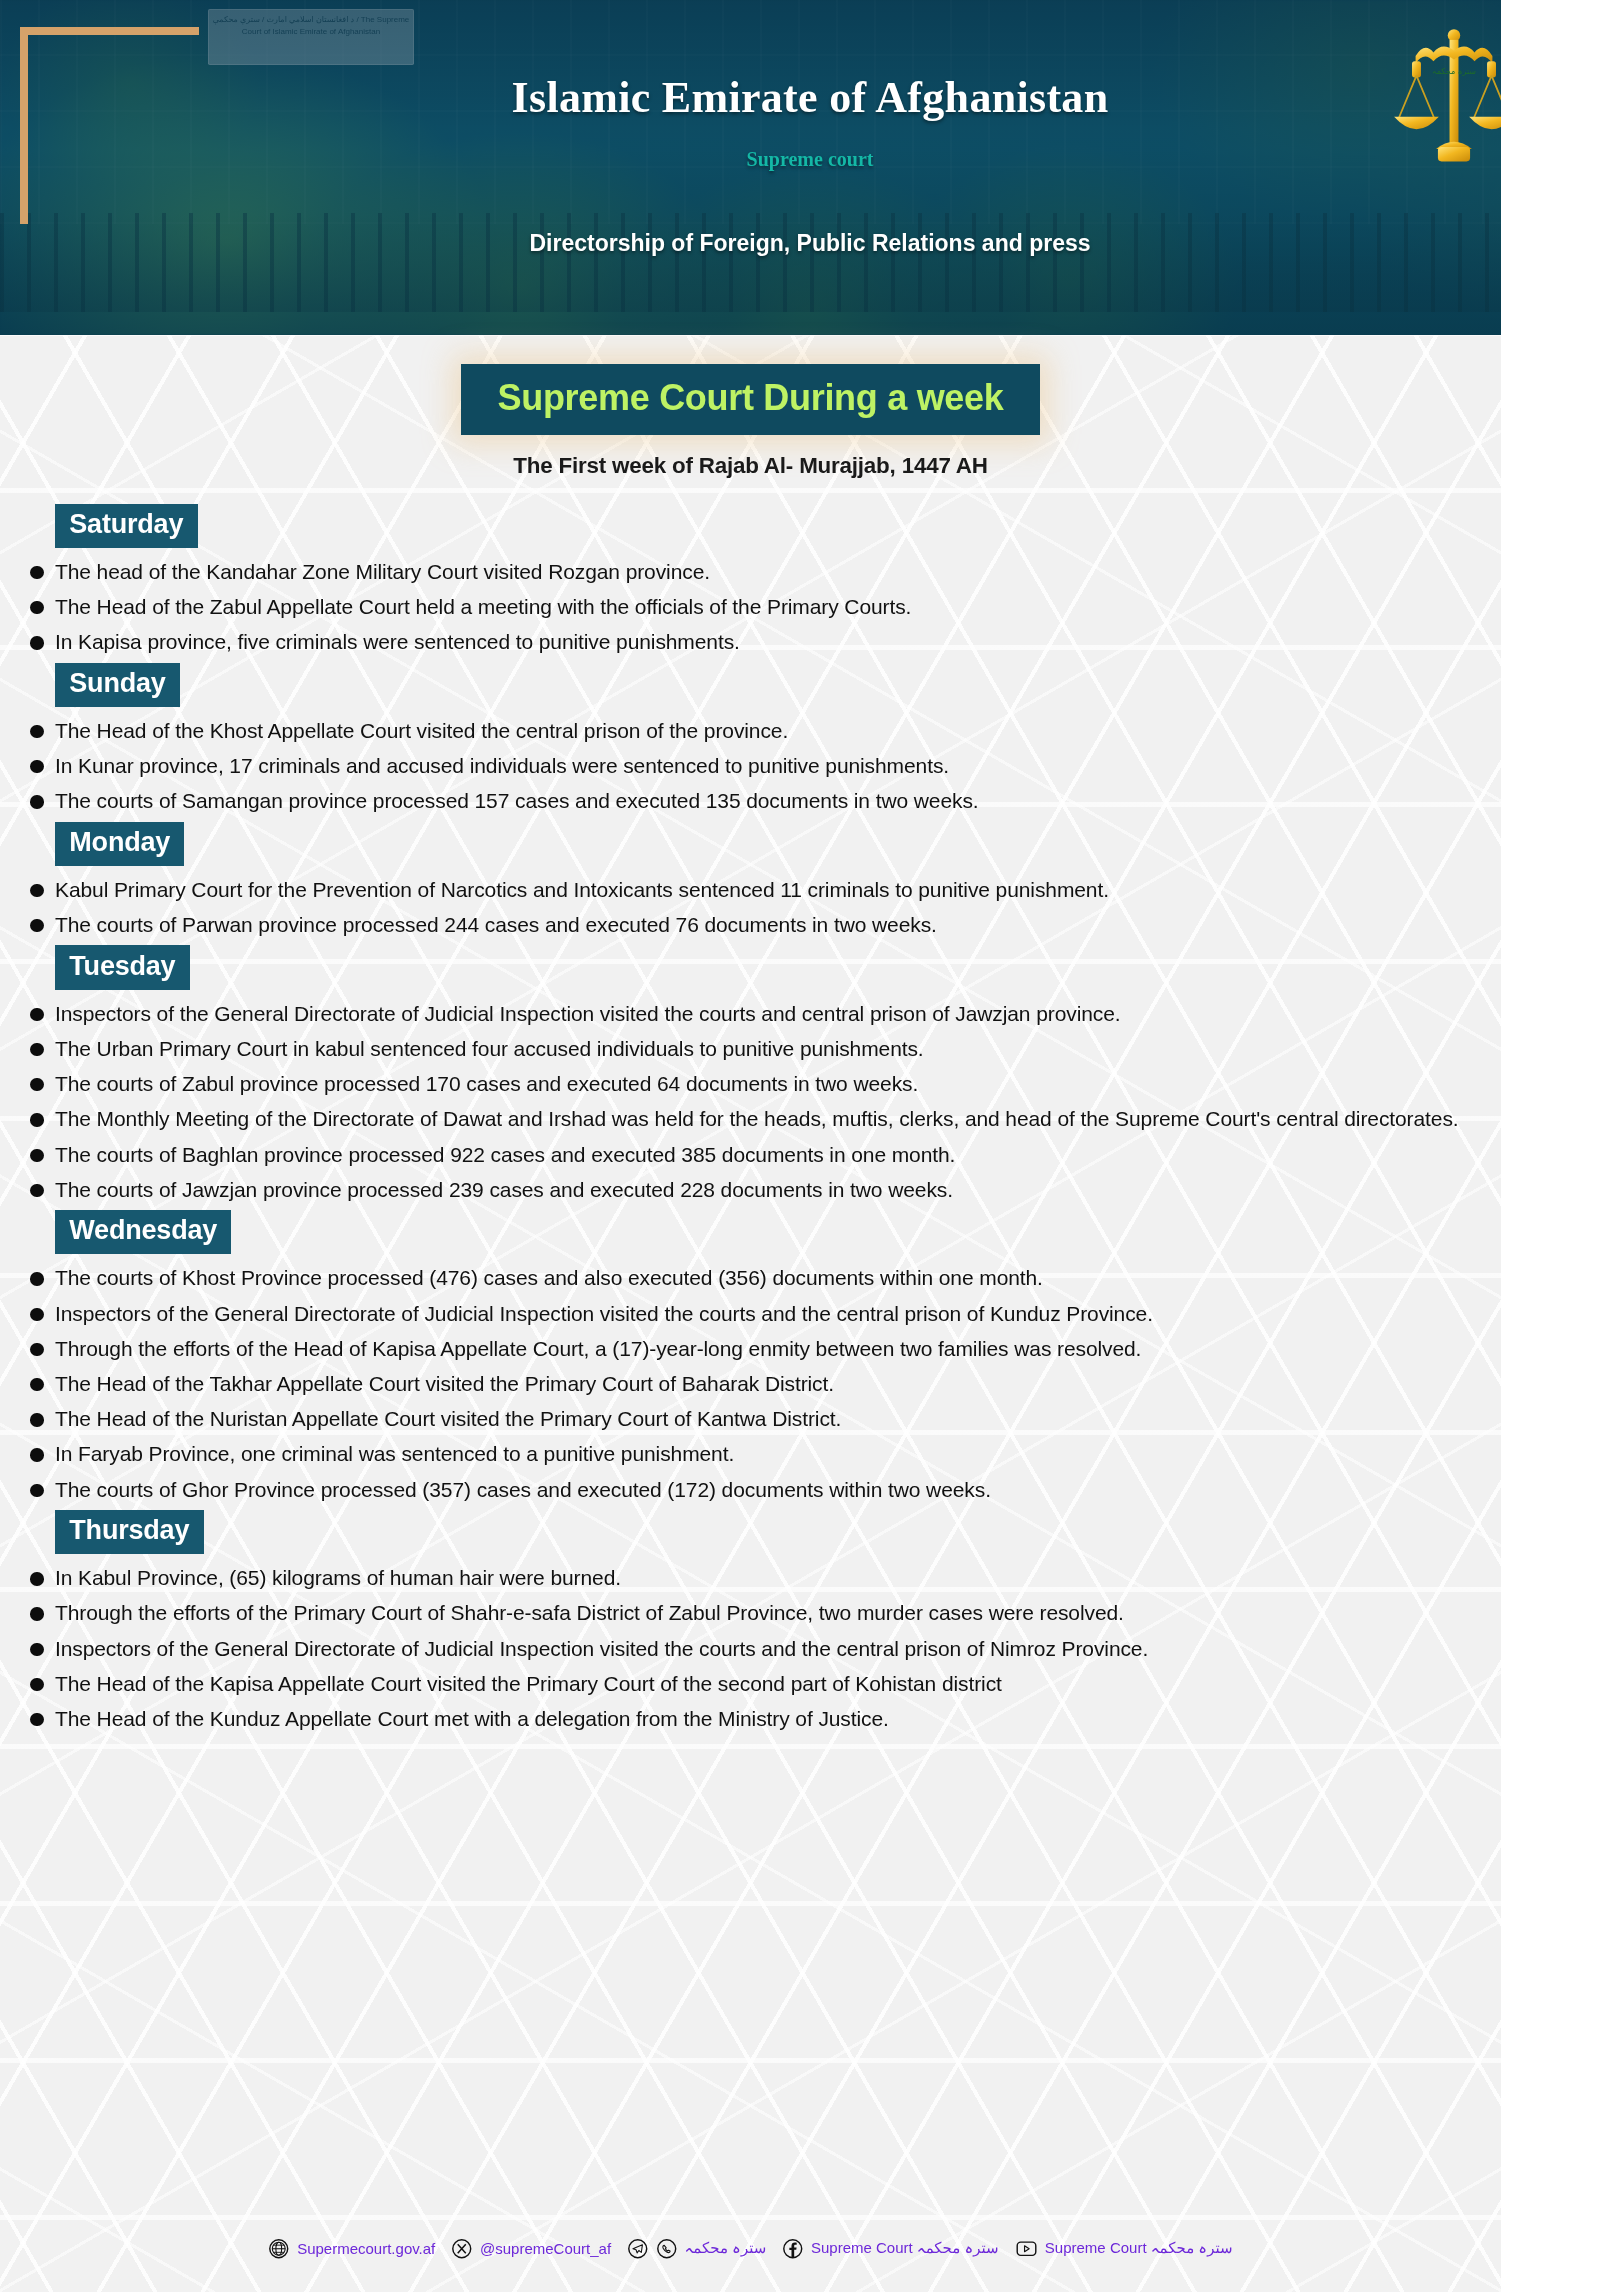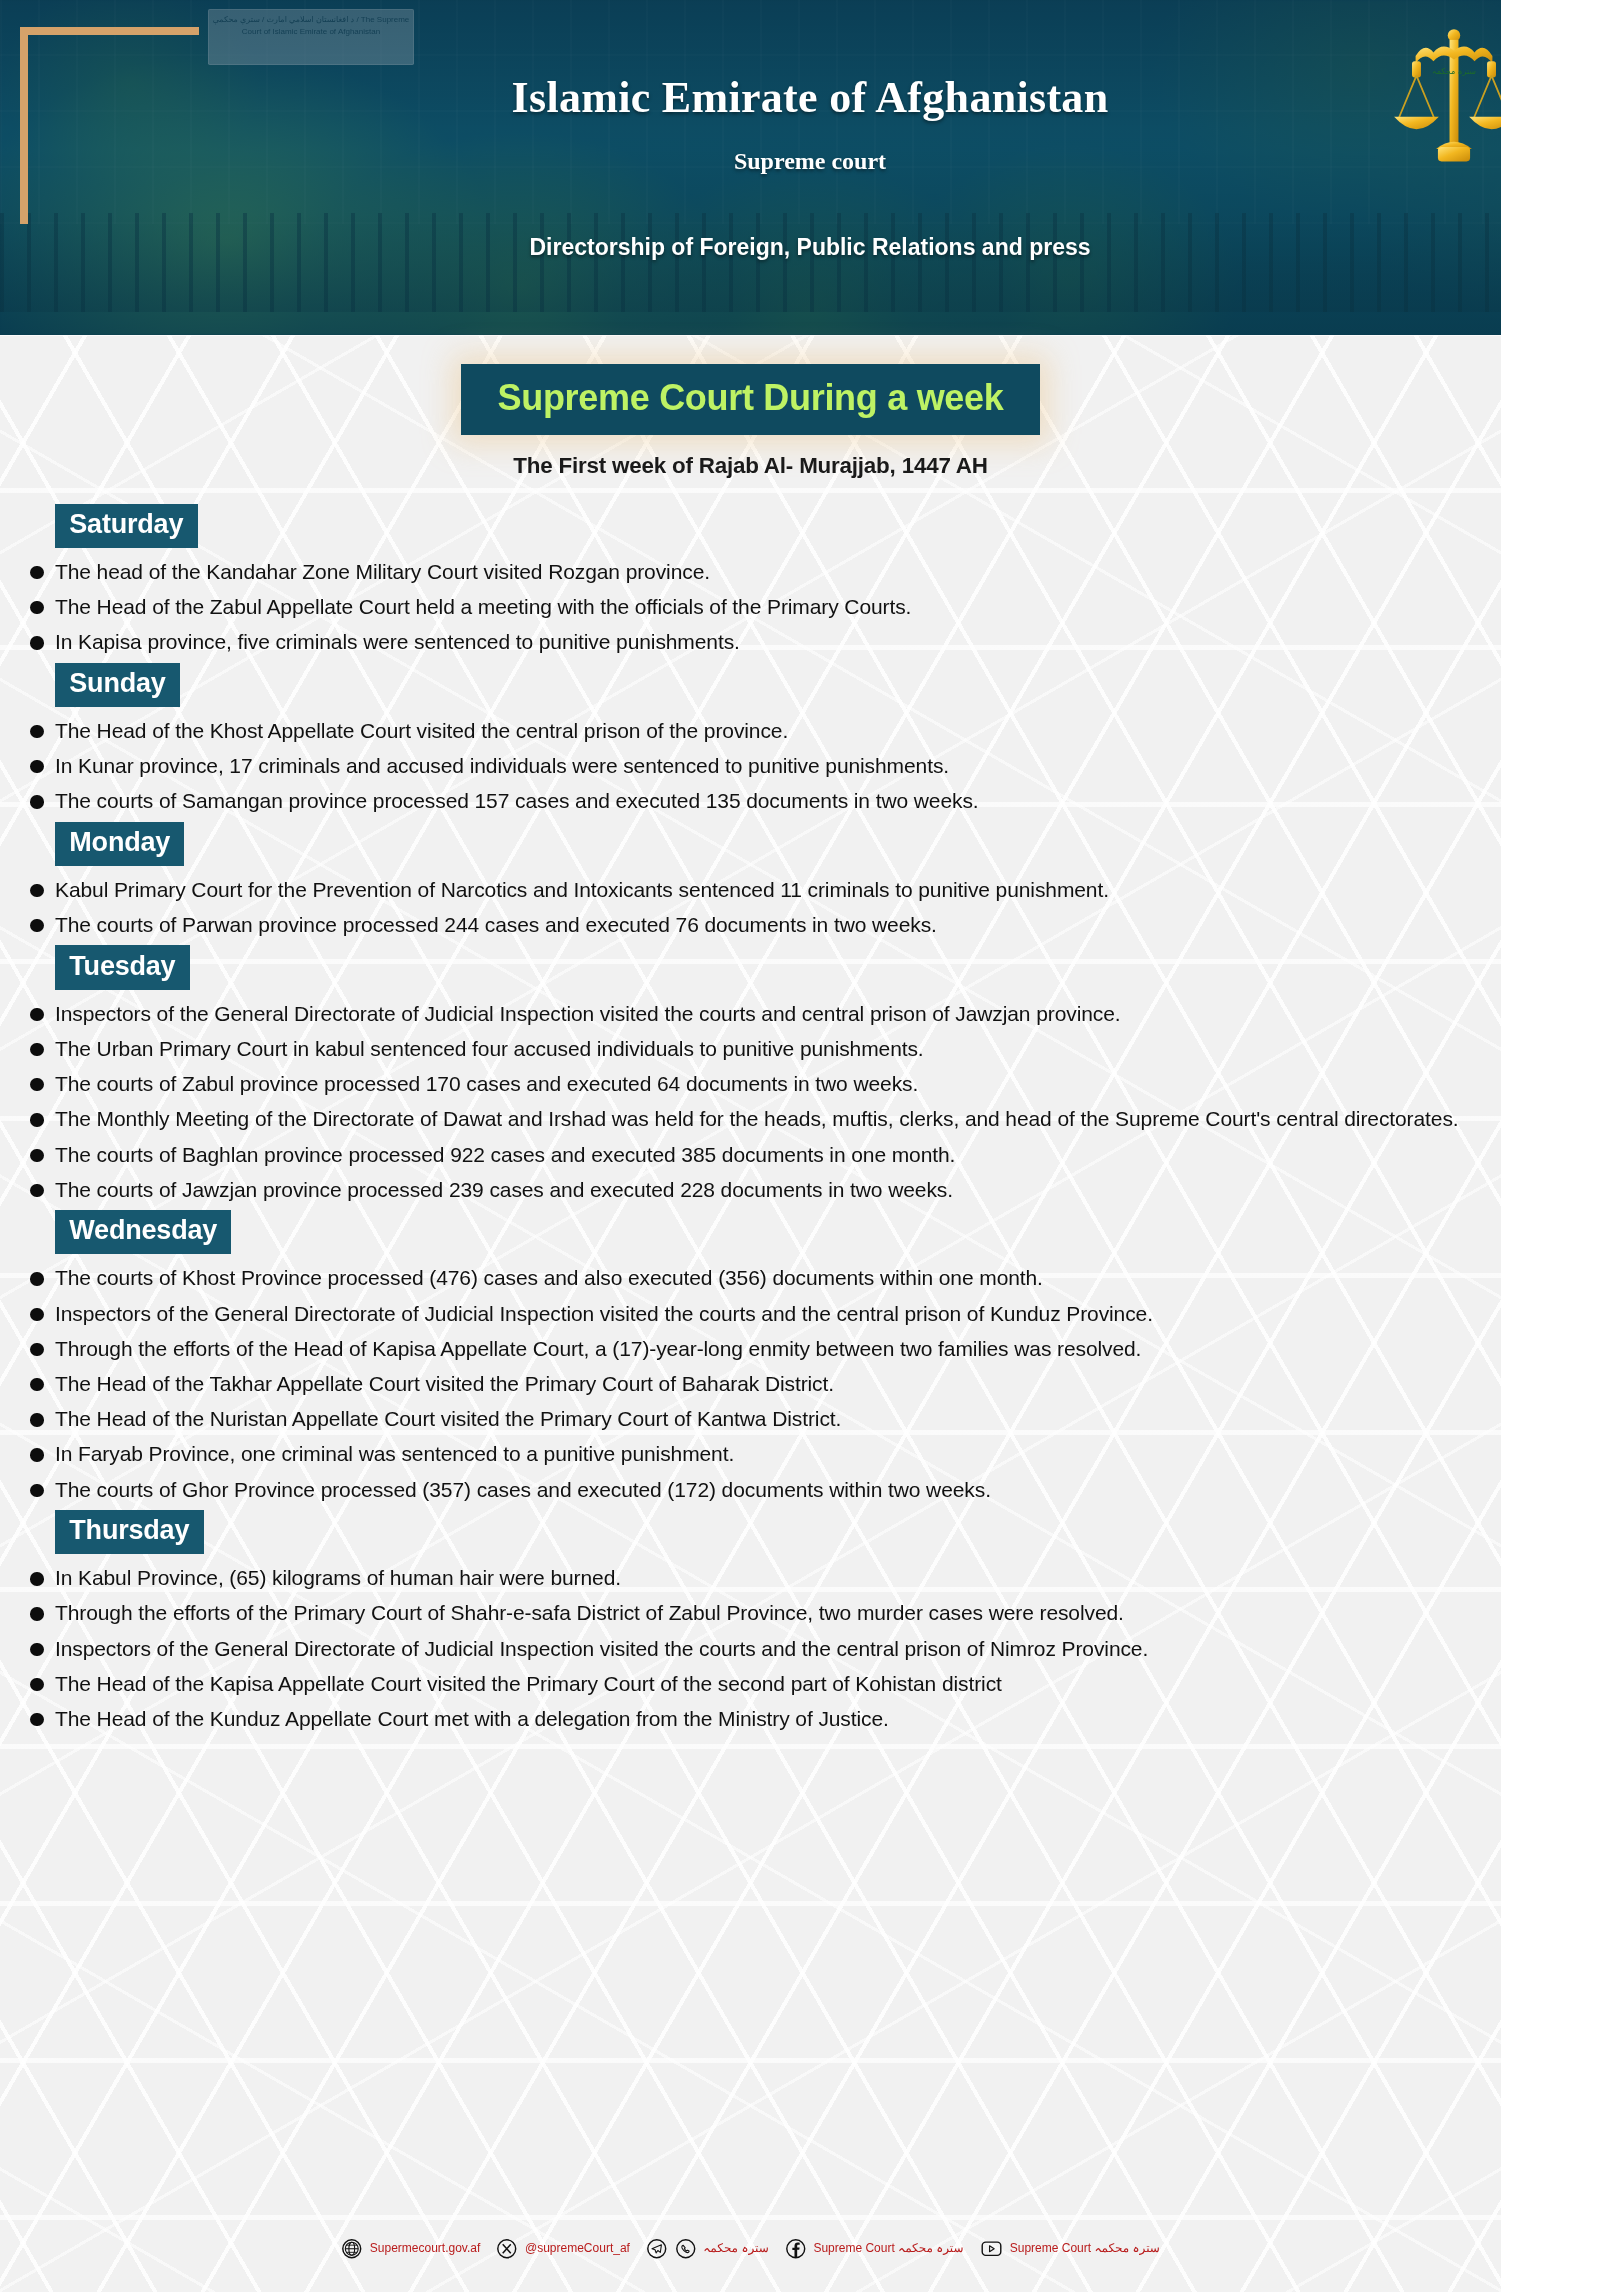--- a/index.html
+++ b/index.html
@@ -110,22 +110,22 @@
     font-weight: bold;
     font-size: 44px;
     color: #ffffff;
     letter-spacing: 0.3px;
     padding-top: 72px;
     text-shadow: 0 1.8px 3.6px rgba(0,0,0,.45);
   }
   .banner-sub {
     font-family: "Liberation Serif", serif;
     font-weight: bold;
-    font-size: 24px;
-    color: #ffffff;
+    font-size: 20px;
+    color: #14b8a6;
     margin-top: 25px;
     text-shadow: 0 1.8px 3.6px rgba(0,0,0,.45);
   }
   .banner-dept {
     font-family: Liberation Sans, sans-serif;
     font-weight: bold;
     font-size: 23px;
     color: #ffffff;
     margin-top: 59px;
     text-shadow: 0 1.8px 3.6px rgba(0,0,0,.45);
@@ -198,22 +198,22 @@
     left: 0; right: 0; bottom: 34px;
     z-index: 3;
     display: flex;
     justify-content: center;
     align-items: center;
     gap: 16px;
     flex-wrap: nowrap;
   }
   .fitem { display: flex; align-items: center; gap: 7.2px; }
   .fitem .flabel {
-    font-size: 12px;
-    color: #b91c1c;
+    font-size: 15px;
+    color: #6d28d9;
     white-space: nowrap;
   }
   .fic { display: inline-flex; align-items: center; }
   .fic svg { display: block; }
   .rtl { direction: rtl; unicode-bidi: isolate; }
 </style>
 </head>
 <body>
 
 <div class="page">

